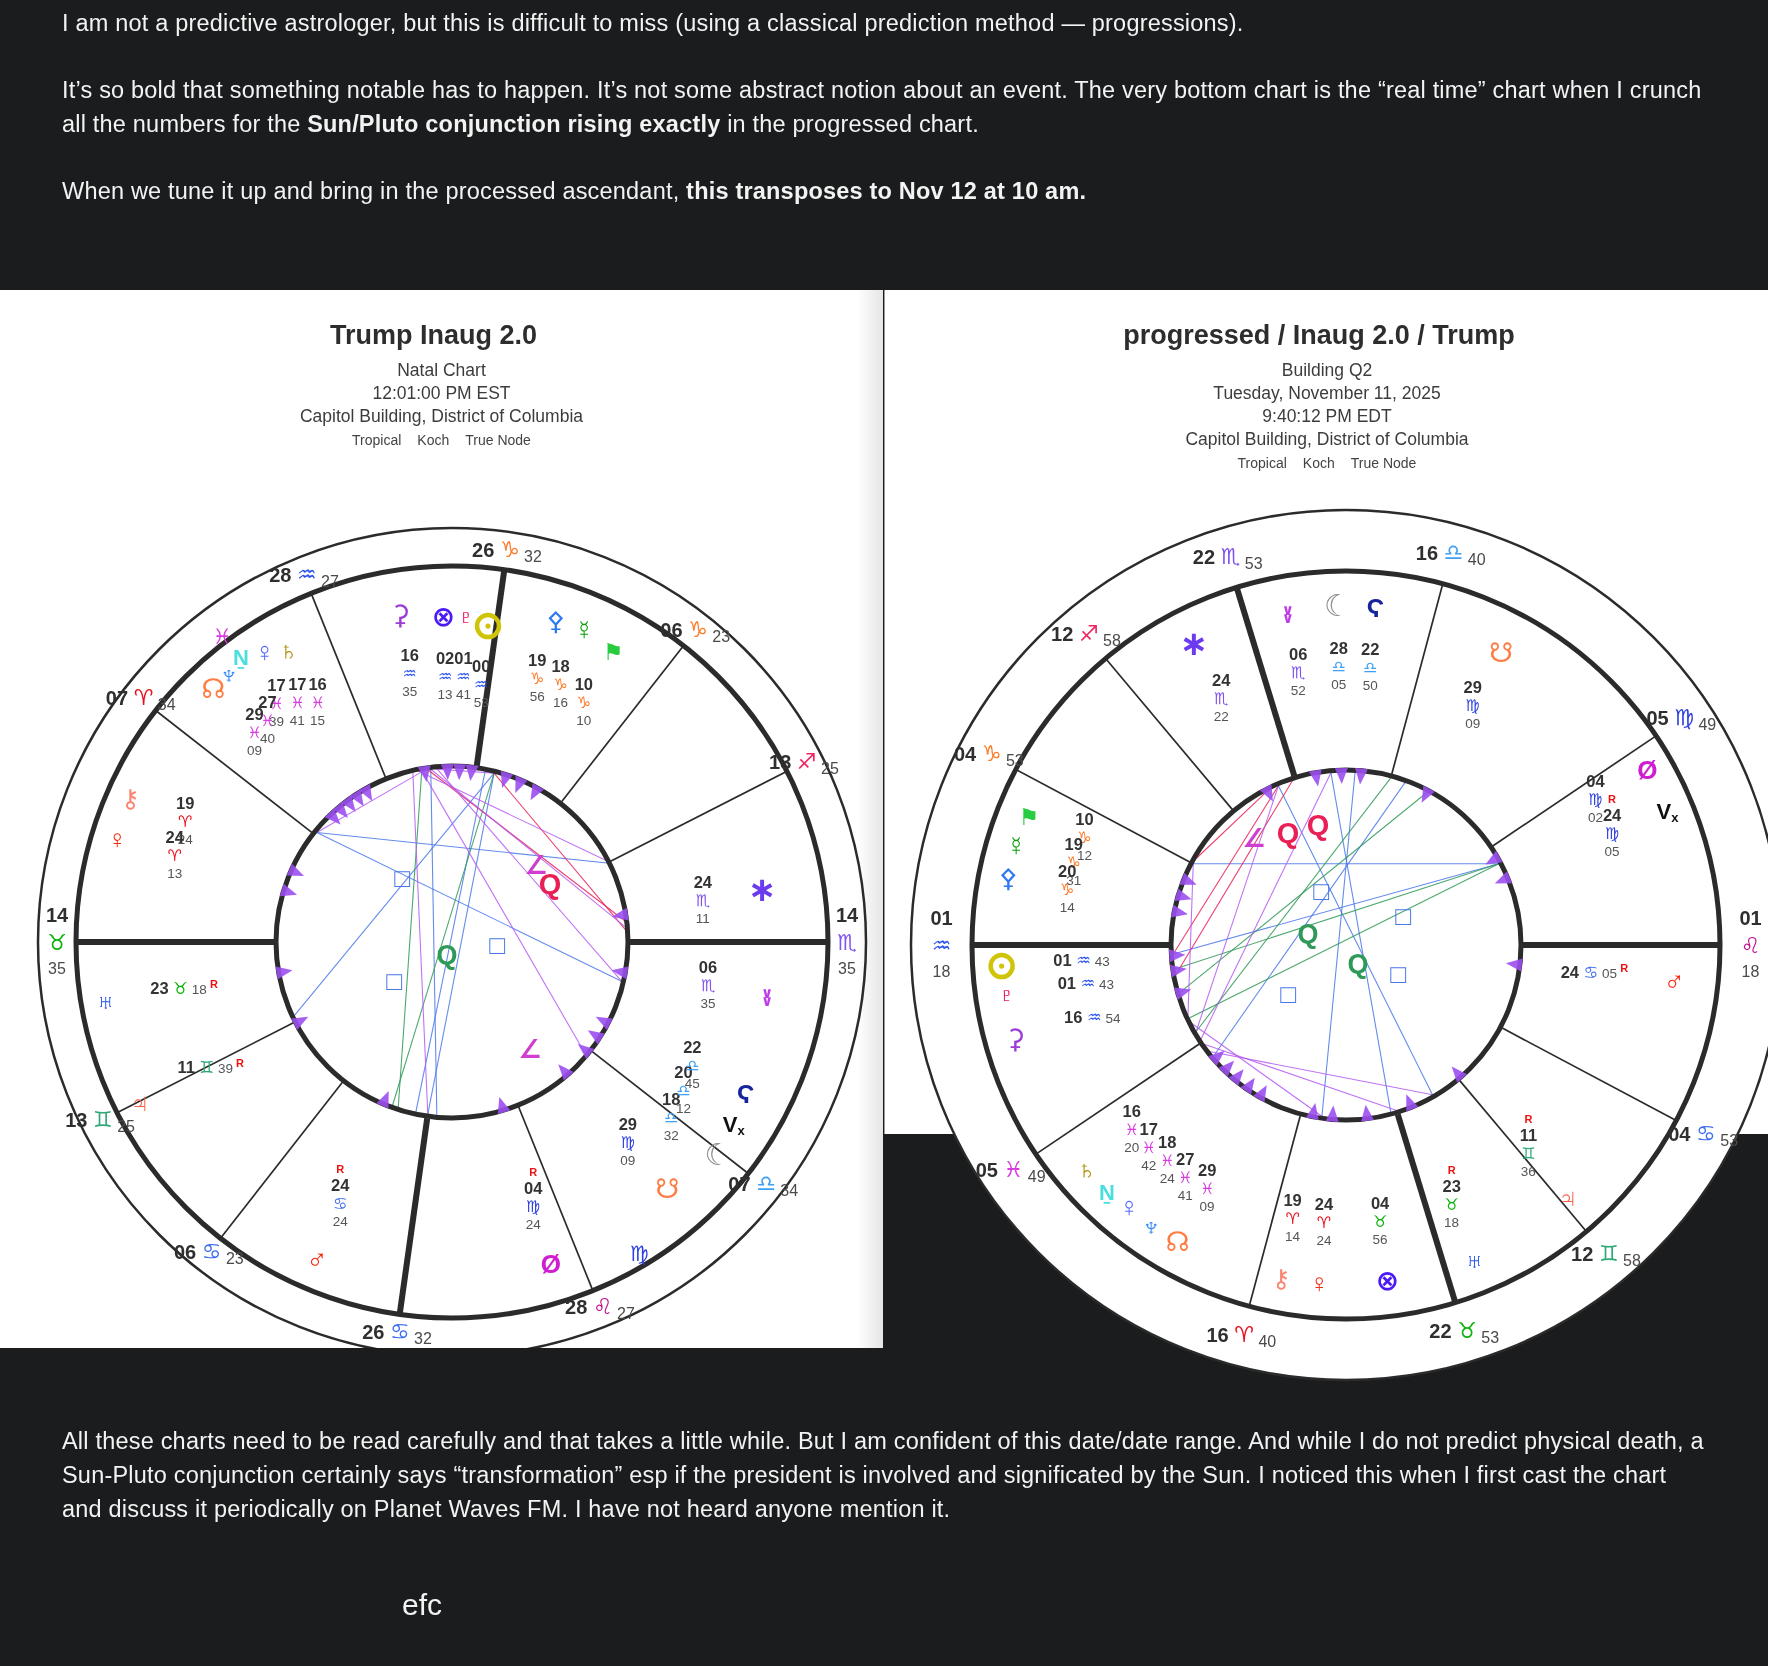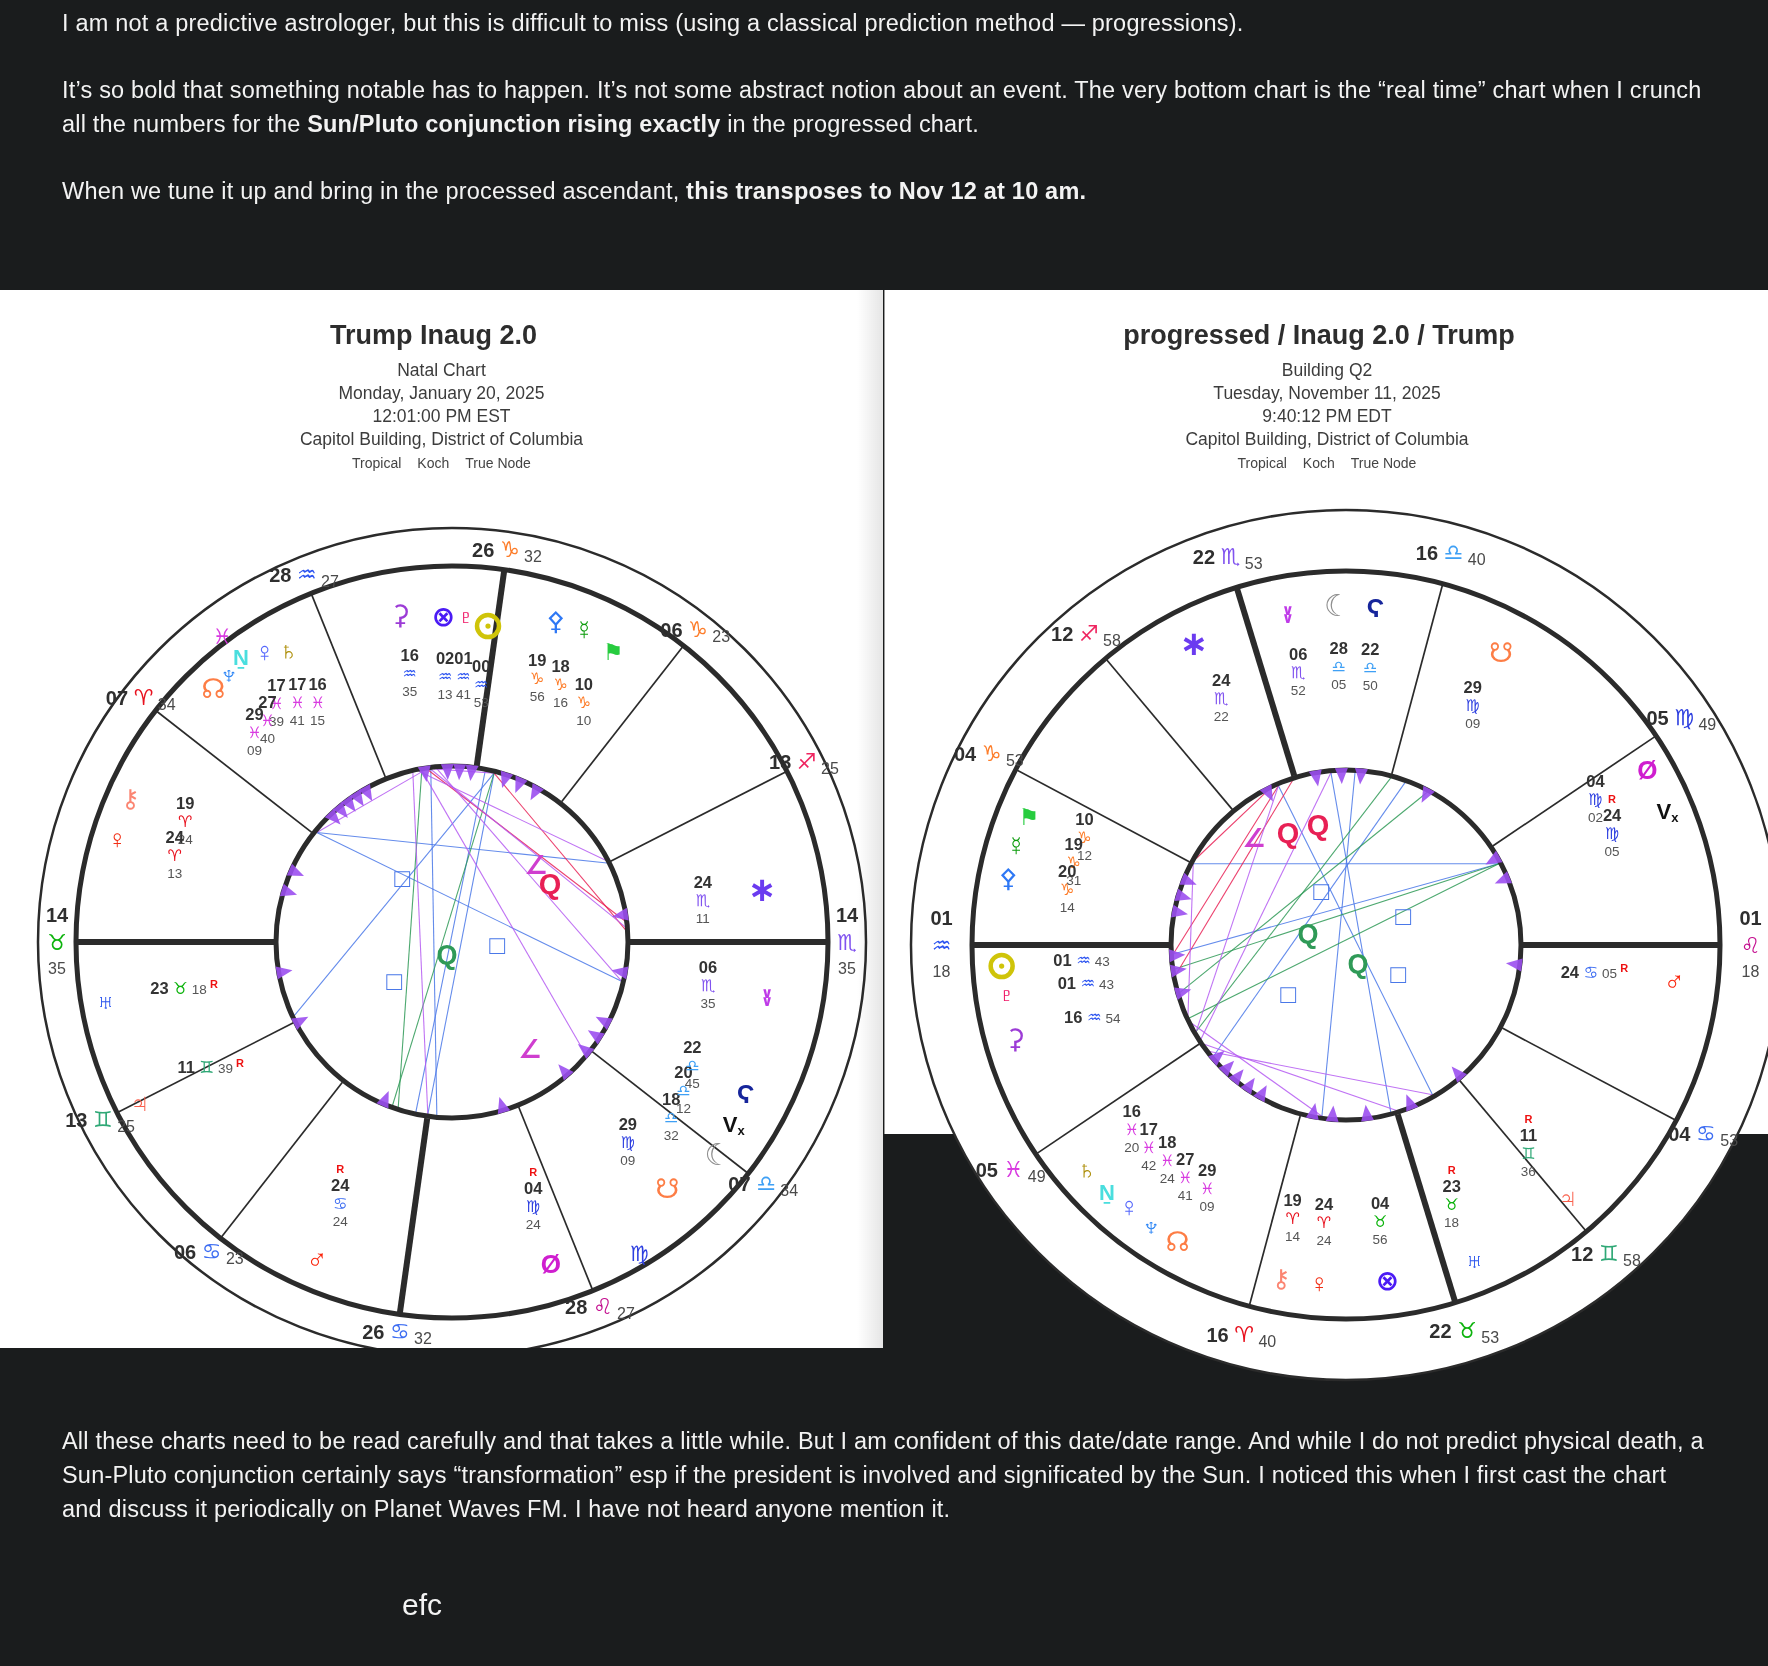--- a/index.html
+++ b/index.html
@@ -30,21 +30,20 @@
   <header id="top-band" class="band">
     <p class="para"><span>I am not a predictive astrologer, but this is difficult to miss (using a classical prediction method — progressions).</span></p>
     <p class="para"><span>It’s so bold that something notable has to happen. It’s not some abstract notion about an event. The very bottom chart is the “real time” chart when I crunch all the numbers for the </span><b>Sun/Pluto conjunction rising exactly</b><span> in the progressed chart.</span></p>
     <p class="para"><span>When we tune it up and bring in the processed ascendant, </span><b>this transposes to Nov 12 at 10 am.</b></p>
   </header>
 
   <section id="panel-left" class="panel">
     <div class="chart-header">
       <h2>Trump Inaug 2.0</h2>
       <div class="sub">Natal Chart</div>
-      <div class="sub">Monday, January 20, 2025</div>
       <div class="sub">12:01:00 PM EST</div>
       <div class="sub">Capitol Building, District of Columbia</div>
       <div class="settings">
         <span>Tropical</span><span>Koch</span><span>True Node</span>
       </div>
     </div>
     <svg class="wheel" id="wheel-0" width="883" height="1058" viewBox="0 0 883 1058">
         <circle cx="452" cy="652" r="414" fill="#ffffff" stroke="#2b2b2b" stroke-width="2.5"></circle>
         <circle cx="452" cy="652" r="376" fill="none" stroke="#2b2b2b" stroke-width="5"></circle>
         <line x1="316.7766027064871" y1="542.4982519573282" x2="621.5403912726309" y2="691.1414834558326" stroke="#4a78e8" stroke-width="1.1" opacity="0.85"></line>

